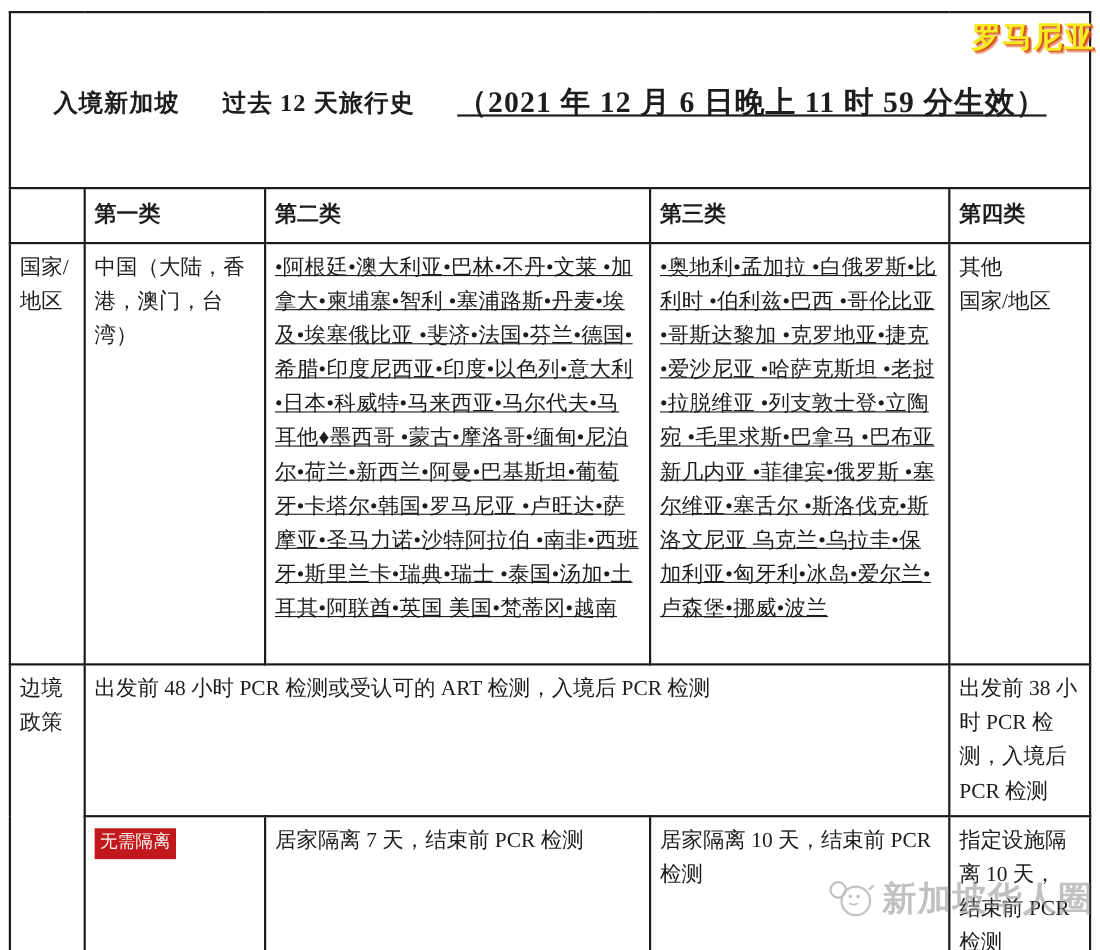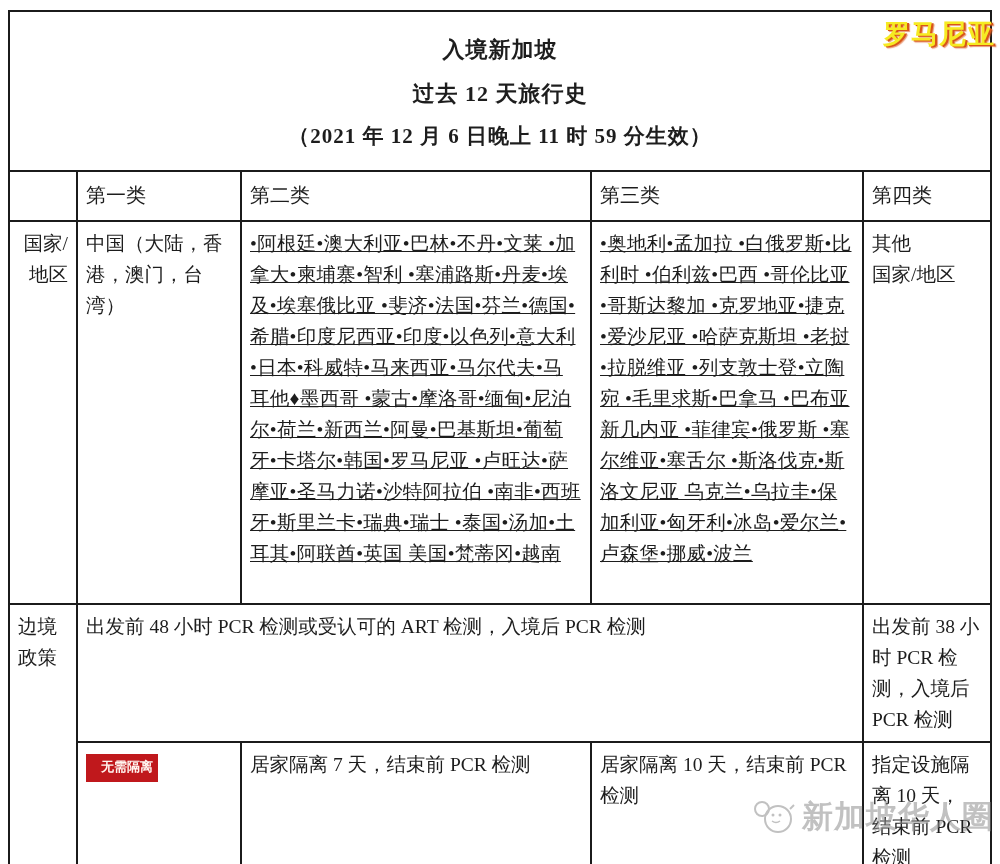--- a/index.html
+++ b/index.html
@@ -30,45 +30,45 @@
   table.main td{
     border:2px solid var(--line);
     vertical-align:top;
     padding:6px 8px;
     font-size:19.5px;
     line-height:31px;
     overflow:hidden;
   }
   tr.title-row td{height:158px;border-bottom:2px solid var(--line);padding:0;}
   .title-stack{
-    height:100%;display:flex;flex-direction:column;
+    height:100%;display:flex;flex-direction:row;
     justify-content:space-evenly;align-items:center;
     padding:10px 0 6px 0;box-sizing:border-box;
   }
   .title-line{font-weight:bold;font-size:22px;letter-spacing:1px;}
-  .title-line.date{font-size:21px;}
+  .title-line.date{font-size:27px;text-decoration:underline;}
 
-  tr.header-row td{height:34px;font-weight:normal;font-size:20px;padding-top:8px;}
+  tr.header-row td{height:34px;font-weight:bold;font-size:20px;padding-top:8px;}
   tr.countries-row td{height:369px;}
   tr.policy-row-1 td{height:103px;}
   tr.policy-row-2 td{height:74px;}
 
   td.list-cell{line-height:31.5px;letter-spacing:0.3px;padding:7px 5px 7px 7px;text-decoration:underline;}
   td.prewrap{white-space:pre-line;}
-  td.row-label{font-size:19.5px;padding-top:9px;padding-left:7px;padding-right:2px;text-align:right;}
+  td.row-label{font-size:19.5px;padding-top:9px;padding-left:7px;padding-right:2px;}
   td.policy-label{vertical-align:middle;line-height:36px;font-size:20px;padding-left:9px;}
   td.wrap-narrow{line-height:29.5px;padding:8px 6px 6px 9px;}
   td.merged-test{padding:8px 12px;margin-left:28px;}
 
   .badge{
     display:inline-block;
     background:var(--badge-bg);
     color:var(--badge-text);
-    font-size:13px;font-weight:bold;
-    padding:1px 5px 3px 15px;
+    font-size:16px;font-weight:normal;
+    padding:1px 5px 3px 5px;
     line-height:24px;
     margin-top:2px;
   }
 
   .brand-logo{
     position:absolute;top:16px;right:5px;
     font-size:27px;font-weight:bold;letter-spacing:1px;
     color:var(--logo-yellow);
     text-shadow:2px 1px 0 var(--logo-red), 3px 2px 1px rgba(216,85,26,.6);
     font-family:"Liberation Serif","DejaVu Serif",serif;

